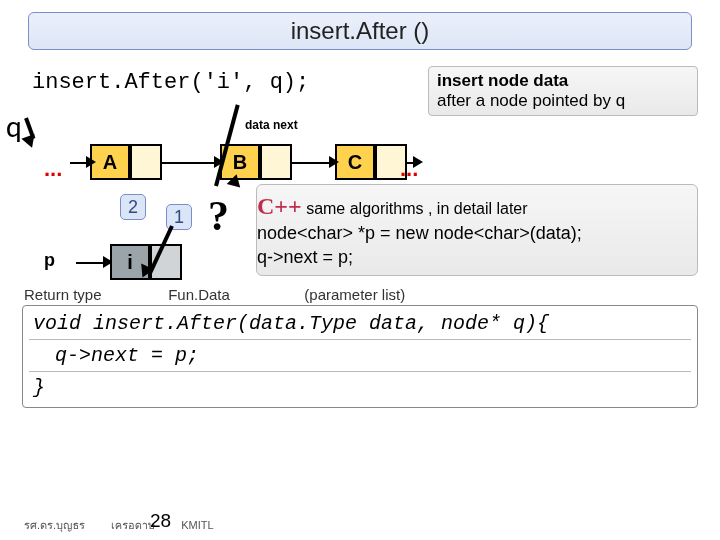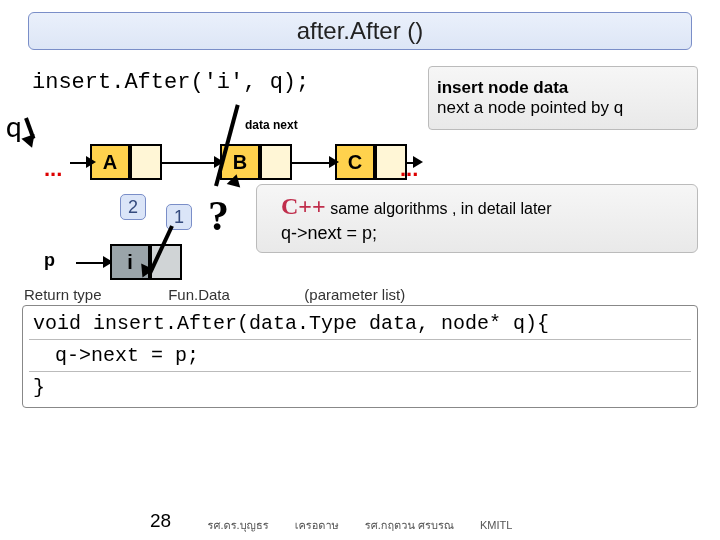--- a/index.html
+++ b/index.html
@@ -40,21 +40,21 @@
     font-size: 22px;
   }
   .note-box {
     position: absolute;
     right: 22px;
     top: 10px;
     width: 270px;
     background: linear-gradient(#f6f6f6, #e9e9e9);
     border: 1px solid #bbb;
     border-radius: 4px;
-    padding: 11px 8px;
+    padding: 4px 8px;
     font-size: 17px;
   }
   .note-box .line1 { font-weight: bold; }
   .data-next {
     position: absolute;
     left: 245px;
     top: 62px;
     font-size: 12px;
     font-weight: bold;
     text-align: center;
@@ -177,21 +177,21 @@
     border-top: 12px solid #000;
   }
   #ins1h { left: 138px; top: 210px; transform: rotate(25deg);}
   #ins2h { left: 228px; top: 118px; transform: rotate(195deg);}
   .cpp-box {
     position: absolute;
     left: 256px; right: 22px; top: 128px;
     background: linear-gradient(#f6f6f6, #e9e9e9);
     border: 1px solid #bbb;
     border-radius: 6px;
-    padding: 6px 24px;
+    padding: 6px 0;
     font-size: 18px;
     line-height: 1.3;
   }
   .cpp-box .hdr .cpp {
     color: #c02e4c;
     font-family: "Times New Roman", serif;
     font-weight: bold;
     font-size: 24px;
   }
   .cpp-box .hdr .rest { font-size: 16px; }
@@ -211,55 +211,55 @@
     font-family: "Courier New", monospace;
     font-size: 20px;
     line-height: 1.35;
     padding: 2px 6px 4px 6px;
     overflow: hidden;
   }
   .code-line {
     border-bottom: 1px solid #bbb;
     padding: 2px 4px;
     white-space: pre;
+    font-style: italic;
   }
   .code-line.indent { padding-left: 26px; }
   .code-outer .last { border-bottom: none; }
   .footer {
     position: absolute;
     bottom: 6px;
     left: 0; right: 0;
     display: flex;
     align-items: baseline;
     font-size: 11px;
     color: #555;
     padding: 0 24px;
     gap: 26px;
-    justify-content: center;
   }
   .footer .course { color: #444; }
   .slide-num {
     position: absolute;
     bottom: 8px;
     left: 150px;
     font-size: 19px;
   }
 </style>
 </head>
 <body>
 
-<div class="title-bar">after.After ()</div>
+<div class="title-bar">insert.After ()</div>
 
 <div class="upper">
   <div class="call">insert.After('i', q);</div>
   <div class="q-label">q</div>
 
   <div class="note-box">
     <div class="line1">insert node data</div>
-    <div>next a node pointed by q</div>
+    <div>after a node pointed by q</div>
   </div>
 
   <div class="q-arrow">
     <div class="stem"></div>
       <div class="head"></div>
   </div>
 
   <div class="data-next">data next</div>
   <div class="dots left">...</div>
 
@@ -300,35 +300,35 @@
 
   <div class="ins-arrow" id="ins1"></div>
   <div class="ins-head" id="ins1h"></div>
   <div class="ins-arrow" id="ins2"></div>
   <div class="ins-head" id="ins2h"></div>
 
   <div class="cpp-box">
     <div class="hdr">
       <span class="cpp">C++</span><span class="rest"> same algorithms , in detail later</span>
     </div>
+    <div class="code">node&lt;char&gt; *p = new node&lt;char&gt;(data);</div>
     <div class="code">q-&gt;next = p;</div>
   </div>
 </div>
 
 <div class="fn-labels">
   <span id="lblRet">Return type</span>
   <span id="lblFun">Fun.Data</span>
   <span>(parameter list)</span>
 </div>
 
 <div class="code-outer">
   <div class="code-line">void insert.After(data.Type data, node* q){</div>
   <div class="code-line indent">q-&gt;next = p;</div>
   <div class="code-line last">}</div>
 </div>
 
 <div class="footer">
   <span>รศ.ดร.บุญธร</span>
   <span>เครอดาษ</span>
-  <span>รศ.กฤตวน  ศรบรณ</span>
   <span>KMITL</span>
 </div>
 <div class="slide-num">28</div>
 
 </body></html>

